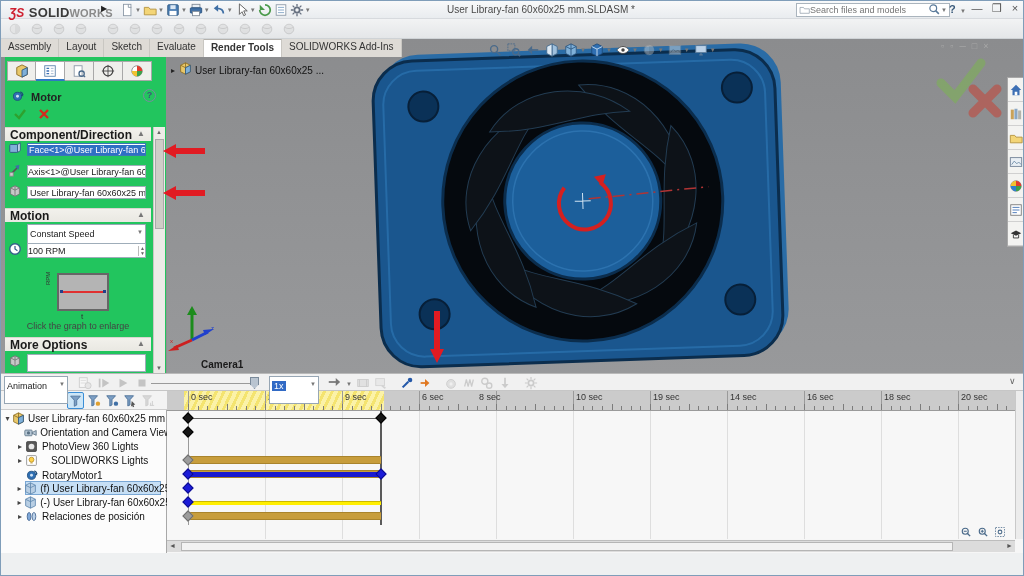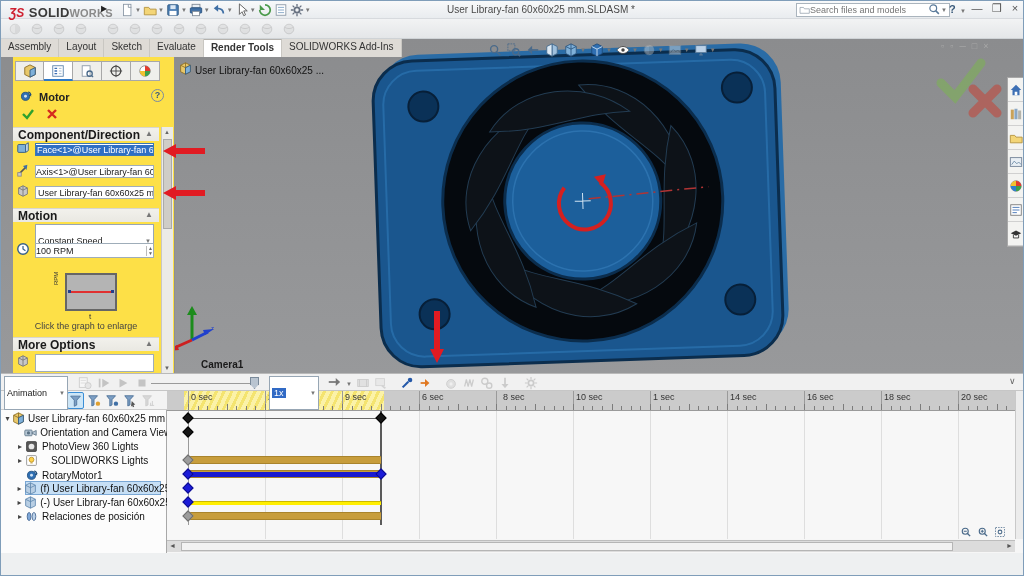--- a/index.html
+++ b/index.html
@@ -16,21 +16,21 @@
 .dis{opacity:.42;filter:grayscale(1)}
 .doc-title{position:absolute;left:390px;top:3px;width:300px;text-align:center;font-size:10px;color:#4a4a4a;white-space:nowrap}
 .search{position:absolute;left:795px;top:2px;width:154px;height:14px;background:#fff;border:1px solid #aab4bd;display:flex;align-items:center;font-size:9px;color:#8a939b;padding:0 2px}
 .search input{border:0;outline:0;flex:1;font-size:9px;color:#555;background:transparent;min-width:0}
 .winbtn{position:absolute;top:1px;font-size:11px;color:#555;width:16px;text-align:center}
 .toolbar2{position:absolute;left:0;top:18px;width:1024px;height:20px;background:linear-gradient(#f2f3f4,#e4e6e8);border-bottom:1px solid #cfd3d6;z-index:39;padding-left:6px;padding-top:2px}
 .viewport{position:absolute;left:0;top:38px;width:1024px;height:334px;background:linear-gradient(#8b8c8e,#98999b);z-index:1}
 .tabstrip{position:absolute;left:0;top:38px;width:318px;height:18px;background:#ebe9e5;border-bottom:1px solid #c9c7c2;z-index:20;display:flex}
 .cmdtab{height:18px;padding:2px 7px 0 7px;font-size:10px;color:#333;border-right:1px solid #c9c7c2;background:#dedbd6;white-space:nowrap}
 .cmdtab.active{background:#fff;font-weight:bold;border-top:1px solid #b5b2ad}
-.pm{position:absolute;left:12px;top:56px;width:162px;height:316px;background:#fde047;border-right:1px solid #8f8f8f;z-index:15;font-size:10px;color:#222}
+.pm{position:absolute;left:4px;top:56px;width:162px;height:316px;background:#22c55e;border-right:1px solid #8f8f8f;z-index:15;font-size:10px;color:#222}
 .pmtab{width:29px;height:20px;border:1px solid #a8a8a8;border-left:none;background:#efefec;display:flex;align-items:center;justify-content:center}
 .pmtab.active{background:#fff;border-bottom:2px solid #2f78c4}
 .sect{position:absolute;left:0;width:146px;border-top:1px solid #d8d6cf;background:linear-gradient(#f2f1ec,#e9e8e2)}
 .sect b{font-size:12px;color:#1a1a1a;margin-left:5px}
 .chev{position:absolute;right:6px;top:1px;color:#777;font-size:8px}
 .fld{position:absolute;left:22px;width:119px;height:13px;background:#fff;border:1px solid #9fadb9;font-size:9px;color:#222;display:flex;align-items:center;overflow:hidden;white-space:nowrap}
 .ficon{position:absolute;left:3px;width:16px;height:16px}
 .mm-toolbar{position:absolute;left:0;top:372px;width:1024px;height:18px;background:#f1f1f1;border-top:1px solid #b9b9b9;border-bottom:1px solid #c6c6c6;z-index:20}
 .mm-main{position:absolute;left:0;top:390px;width:1024px;height:162px;background:#fff;z-index:19}
 .tree{position:absolute;left:0;top:0;width:166px;height:162px;background:#fcfcfc;border-right:1px solid #a8a8a8}
@@ -42,21 +42,21 @@
 .rlabel{position:absolute;top:1px;font-size:9px;color:#333;white-space:nowrap}
 .tick{position:absolute;width:1px;background:#7c7c7c;bottom:0}
 .key{position:absolute;width:8px;height:8px;transform:rotate(45deg)}
 .vscroll{position:absolute;left:848px;top:0;width:10px;height:148px;background:#ececec;border-left:1px solid #c9c9c9}
 .hscroll{position:absolute;left:0;top:149px;width:848px;height:12px;background:#dcdcdc;border-top:1px solid #bdbdbd}
 .btabs{position:absolute;left:0;top:552px;width:1024px;height:12px;background:#d7d3cb;border-top:1px solid #b3afa7;z-index:25;font-size:9px;color:#333}
 .btab{position:absolute;top:0;height:12px;text-align:center;padding-top:1px;border-right:1px solid #b3afa7;background:#cdc9c1}
 .btab.active{background:#f7f6f3;font-weight:bold}
 .statusbar{position:absolute;left:0;top:564px;width:1024px;height:12px;background:#f1f1f1;border-top:1px solid #bcbcbc;z-index:25;font-size:9px;color:#333}
 .ssep{position:absolute;top:1px;width:1px;height:10px;background:#c6c6c6}
-.select{background:#fff;border:1px solid #97a6b4;font-size:9px;color:#222;display:inline-flex;align-items:center;padding:16px 2px;height:28px}
+.select{background:#fff;border:1px solid #97a6b4;font-size:9px;color:#222;display:inline-flex;align-items:flex-start;padding:4px 2px;height:28px}
 .annot{position:absolute;z-index:50}
 .hud{display:inline-flex;align-items:center;margin-right:3px}
 </style>
 </head>
 <body>
 
 <div id="app">
 
   <div class="titlebar">
     <span class="abs" style="left:8px;top:2px">
@@ -744,25 +744,25 @@
           <div style="position: absolute; left: 17px; top: 0px; width: 199.5px; height: 20px; background: repeating-linear-gradient(115deg, rgb(244, 228, 112) 0px, rgb(244, 228, 112) 3px, rgb(251, 242, 168) 3px, rgb(251, 242, 168) 7px);"></div>
           <div style="position: absolute; left: 21px; top: 0px; width: 1px; height: 20px; background: rgb(154, 154, 154);"></div>
           <span class="rlabel" style="left: 24px;">0 sec</span>
           <div style="position: absolute; left: 98px; top: 0px; width: 1px; height: 20px; background: rgb(154, 154, 154);"></div>
           <span class="rlabel" style="left: 101px;">2 sec</span>
           <div style="position: absolute; left: 175px; top: 0px; width: 1px; height: 20px; background: rgb(154, 154, 154);"></div>
           <span class="rlabel" style="left: 178px;">9 sec</span>
           <div style="position: absolute; left: 252px; top: 0px; width: 1px; height: 20px; background: rgb(154, 154, 154);"></div>
           <span class="rlabel" style="left: 255px;">6 sec</span>
           <div style="position: absolute; left: 329px; top: 0px; width: 1px; height: 20px; background: rgb(154, 154, 154);"></div>
-          <span class="rlabel" style="left: 336px;">8 sec</span>
+          <span class="rlabel" style="left: 312px;">8 sec</span>
           <div style="position: absolute; left: 406px; top: 0px; width: 1px; height: 20px; background: rgb(154, 154, 154);"></div>
           <span class="rlabel" style="left: 409px;">10 sec</span>
           <div style="position: absolute; left: 483px; top: 0px; width: 1px; height: 20px; background: rgb(154, 154, 154);"></div>
-          <span class="rlabel" style="left: 486px;">1 sec</span>
+          <span class="rlabel" style="left: 486px;">19 sec</span>
           <div style="position: absolute; left: 560px; top: 0px; width: 1px; height: 20px; background: rgb(154, 154, 154);"></div>
           <span class="rlabel" style="left: 563px;">14 sec</span>
           <div style="position: absolute; left: 637px; top: 0px; width: 1px; height: 20px; background: rgb(154, 154, 154);"></div>
           <span class="rlabel" style="left: 640px;">16 sec</span>
           <div style="position: absolute; left: 714px; top: 0px; width: 1px; height: 20px; background: rgb(154, 154, 154);"></div>
           <span class="rlabel" style="left: 717px;">18 sec</span>
           <div style="position: absolute; left: 791px; top: 0px; width: 1px; height: 20px; background: rgb(154, 154, 154);"></div>
           <span class="rlabel" style="left: 794px;">20 sec</span>
           <div class="tick" style="left: 21px; height: 6px;"></div>
           <div class="tick" style="left: 30.625px; height: 4px;"></div>

